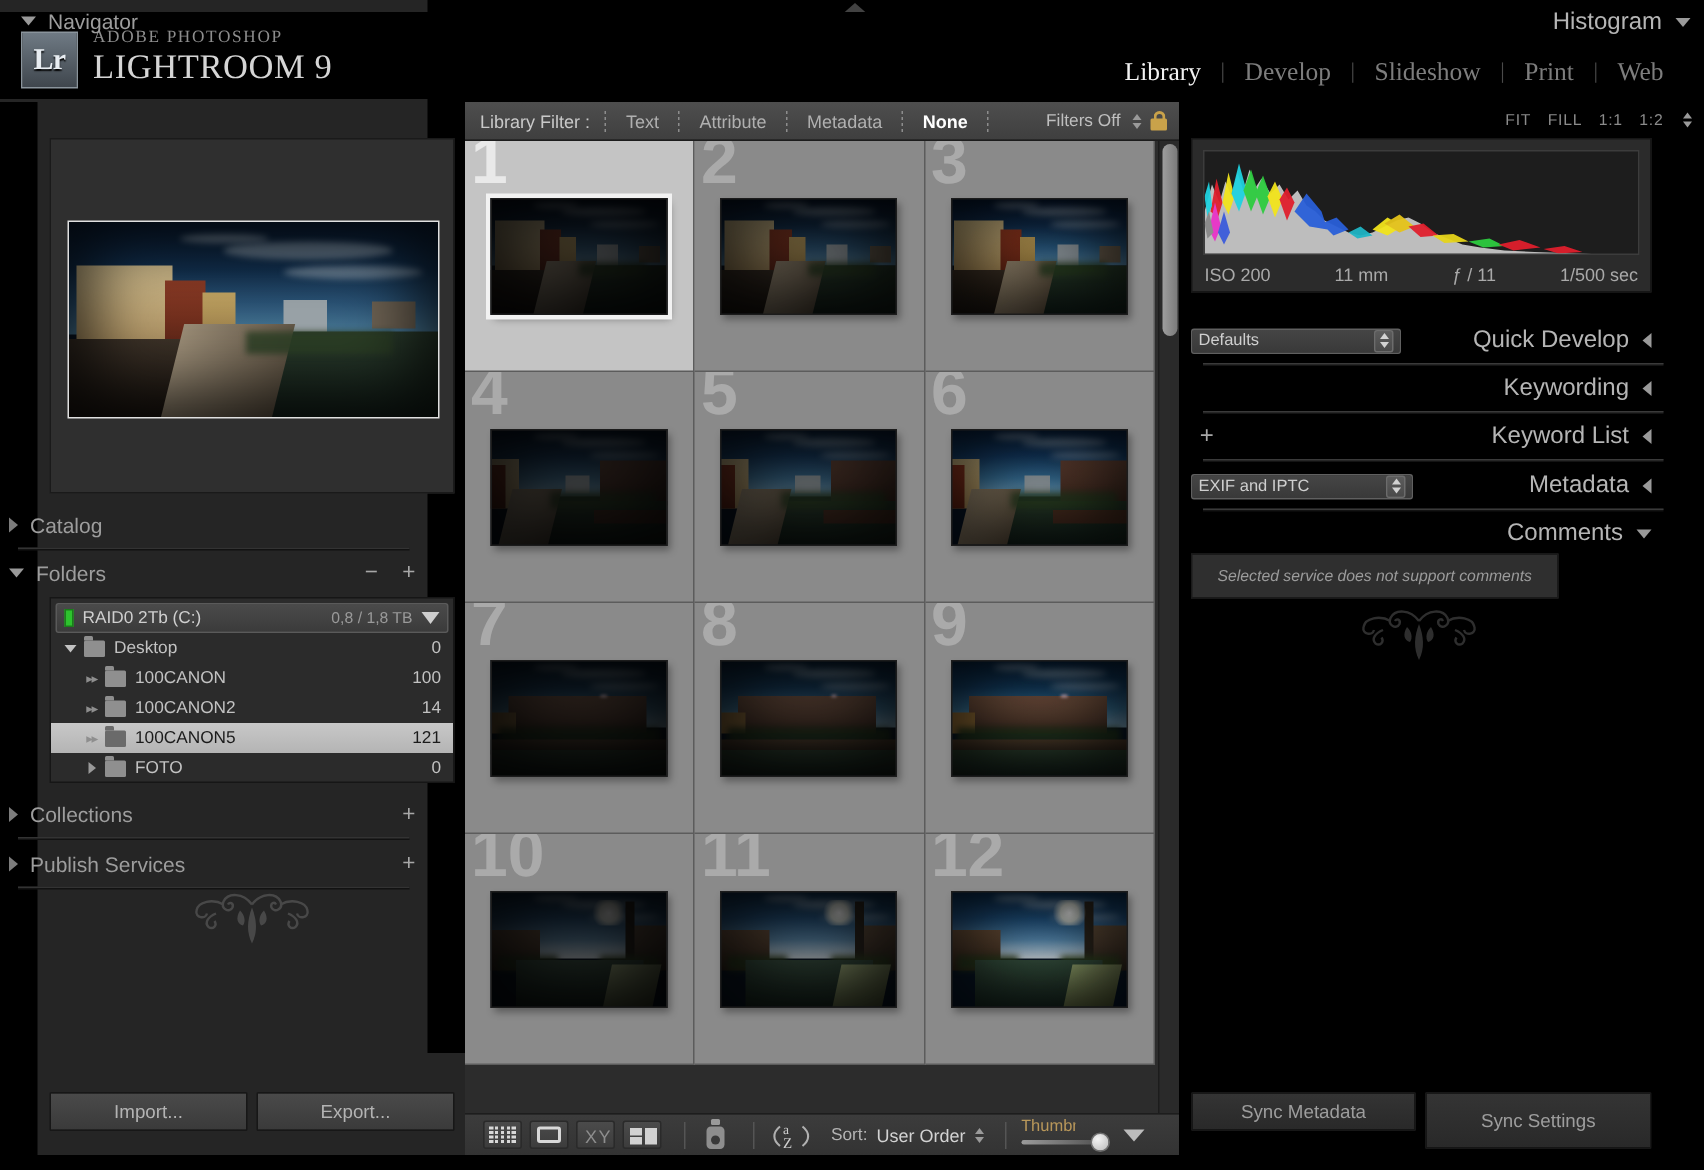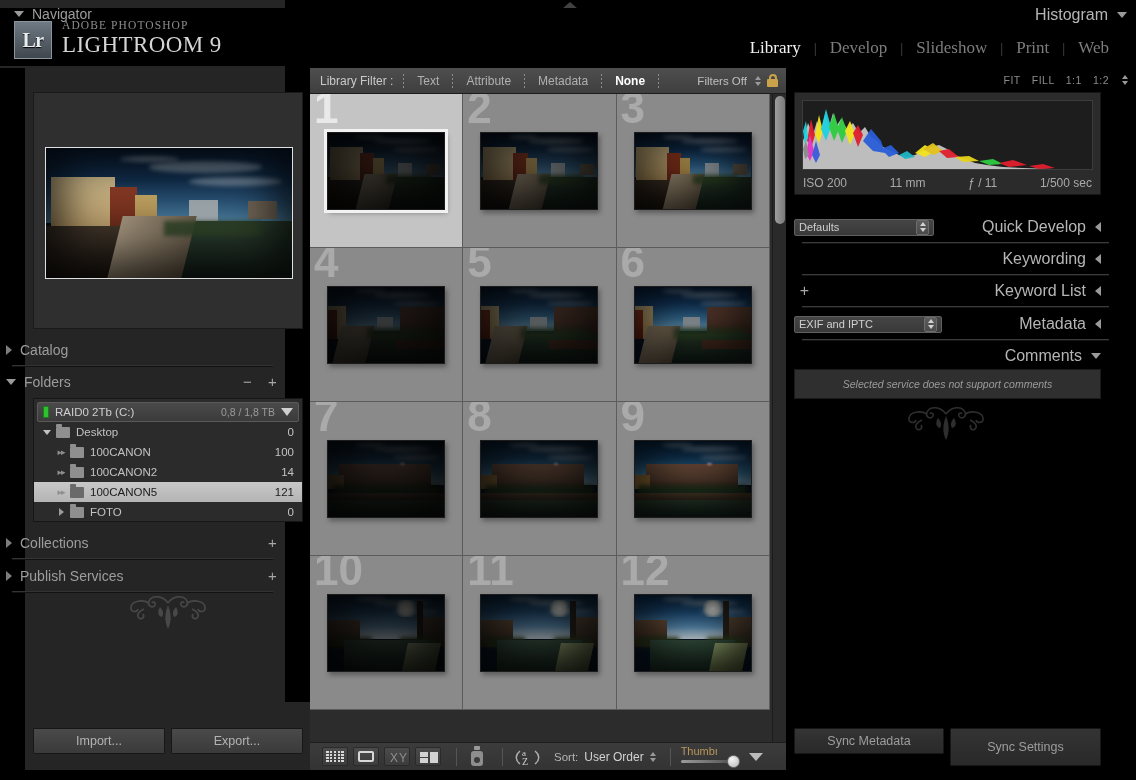--- a/index.html
+++ b/index.html
@@ -331,21 +331,21 @@
   .combo .carrows {
     width:13px; height:15px; background: linear-gradient(#5c5c5c,#4a4a4a);
     border:1px solid #6c6c6c; border-radius:2px;
     display:flex; flex-direction:column; align-items:center; justify-content:center; gap:2px;
   }
   .combo .carrows i { display:block; width:0;height:0; }
   .combo .carrows i.up { border-left:3.5px solid transparent;border-right:3.5px solid transparent;border-bottom:4px solid #d2d2d2; }
   .combo .carrows i.dn { border-left:3.5px solid transparent;border-right:3.5px solid transparent;border-top:4px solid #d2d2d2; }
 
   #comments-box {
-    position:absolute; left:794px; top:369px; width:307px; height:30px;
+    position:absolute; left:794px; top:369px; width:245px; height:30px;
     background:#2f2f2f; border:1px solid #1a1a1a;
     display:flex; align-items:center; justify-content:center;
     font-size:10.5px; color:#9b9b9b; font-style:italic;
   }
 </style>
 </head>
 <body>
 
 <div id="app">
 

